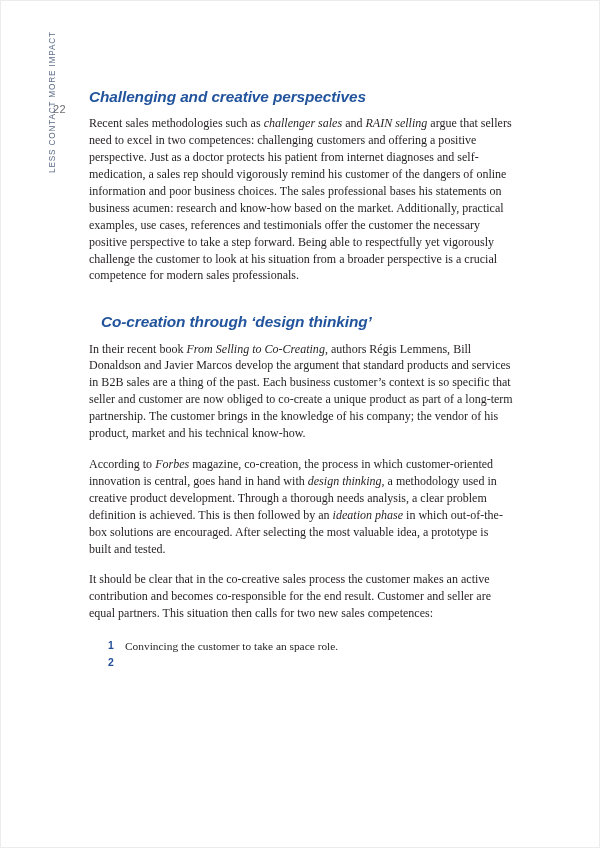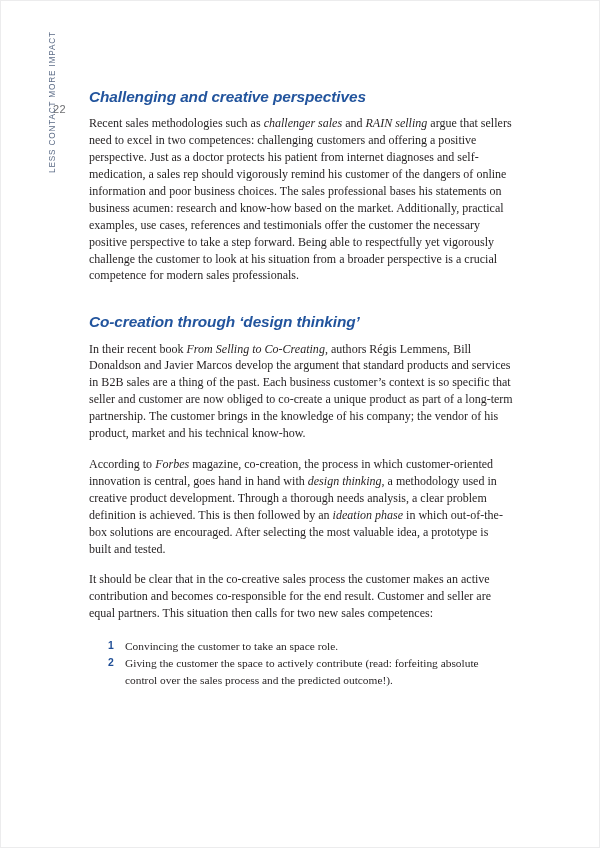--- a/index.html
+++ b/index.html
@@ -66,20 +66,21 @@
     font-style: italic;
     font-weight: bold;
     font-size: 15.4px;
     color: #22549d;
     margin: 0 0 9px 0;
     letter-spacing: -0.1px;
     line-height: 1.25;
   }
   h2.section-heading.second {
     margin-top: 28px;
+    margin-left: 12px;
   }
 
   p.body-text {
     font-family: "Liberation Serif", serif;
     font-size: 12px;
     line-height: 16.9px;
     color: #231f20;
     margin: 0 0 14px 0;
     text-align: left;
     letter-spacing: 0.01px;
@@ -136,18 +137,18 @@
 
     <p class="body-text"><span>According to </span><em>Forbes</em><span> magazine, co-creation, the process in which customer-oriented innovation is central, goes hand in hand with </span><em>design thinking</em><span>, a methodology used in creative product development. Through a thorough needs analysis, a clear problem definition is achieved. This is then followed by an </span><em>ideation phase</em><span> in which out-of-the-box solutions are encouraged. After selecting the most valuable idea, a prototype is built and tested.</span></p>
 
     <p class="body-text tight"><span>It should be clear that in the co-creative sales process the customer makes an active contribution and becomes co-responsible for the end result. Customer and seller are equal partners. This situation then calls for two new sales competences:</span></p>
 
     <ol class="competence-list">
       <li>
         <span class="num">1</span><span>Convincing the customer to take an space role.</span>
       </li>
       <li>
-        <span class="num">2</span><span>Giving the customer the space to actively contribute (read: forfeiting absolute control over the sales process and the predicted outcome!).</span>
+        <span class="num">2</span>
       </li>
     </ol>
 
   </div>
 </div>
 
 </body></html>

